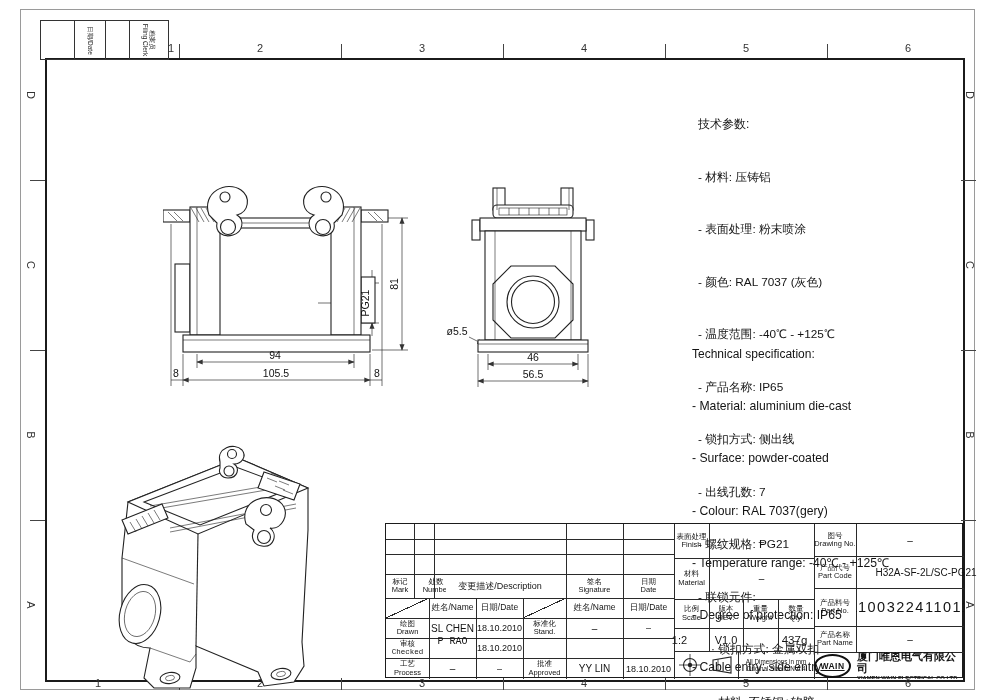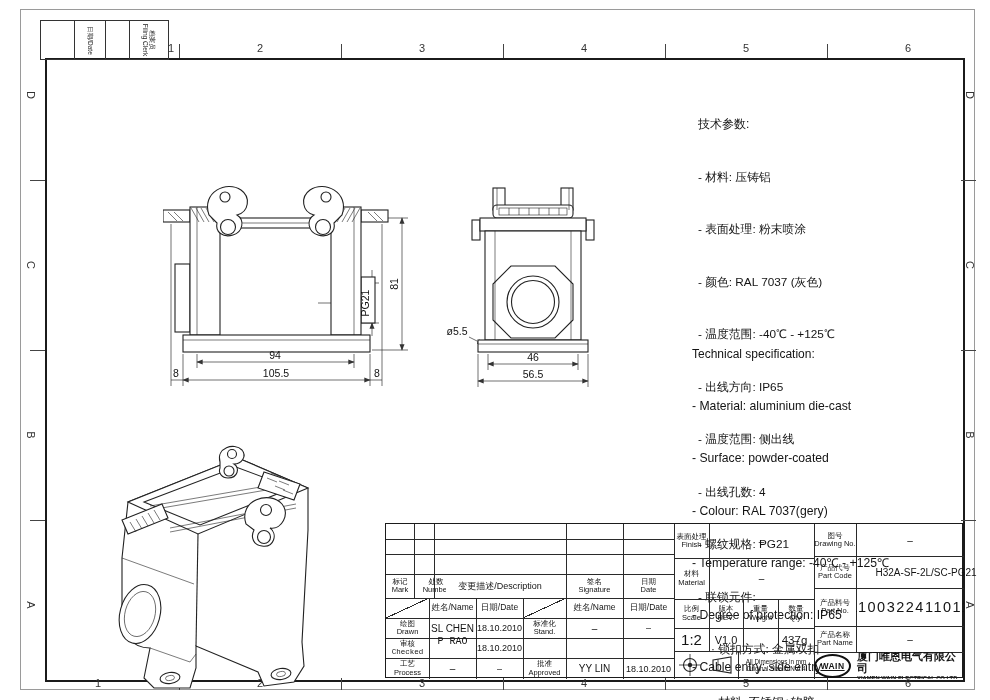--- a/index.html
+++ b/index.html
@@ -95,23 +95,23 @@
 Filing Clerk</span>
     </div>
   </div>
 
   <div class="abs spec cnspec" style="left:698px;top:80px;">
     <div class="t">技术参数:</div>
     <div>- 材料: 压铸铝</div>
     <div>- 表面处理: 粉末喷涂</div>
     <div>- 颜色: RAL 7037 (灰色)</div>
     <div>- 温度范围: -40℃ - +125℃</div>
-    <div>- 出线方向: IP65</div>
-    <div>- 温度范围: 侧出线</div>
-    <div>- 出线孔数: 4</div>
+    <div>- 产品名称: IP65</div>
+    <div>- 锁扣方式: 侧出线</div>
+    <div>- 出线孔数: 7</div>
     <div>- 螺纹规格: PG21</div>
     <div>- 联锁元件:</div>
     <div>    · 锁扣方式: 金属双扣</div>
     <div>    · 材料: 不锈钢+软胶</div>
     
   </div>
 
   <div class="abs spec enspec" style="left:692px;top:310px;">
     <div class="t">Technical specification:</div>
     <div>- Material: aluminium die-cast</div>
@@ -357,21 +357,21 @@
 Material</div>
     <div class="cell val" style="left:323px;top:34px;width:105px;height:41px;">–</div>
     <div class="cell l2" style="left:288px;top:75px;width:35px;height:29px;">比例
 Scale</div>
     <div class="cell l2" style="left:323px;top:75px;width:34px;height:29px;">版本
 REV.</div>
     <div class="cell l2" style="left:357px;top:75px;width:35px;height:29px;">重量
 Weight</div>
     <div class="cell l2" style="left:392px;top:75px;width:36px;height:29px;">数量
 Qty.</div>
-    <div class="cell" style="left:288px;top:104px;width:35px;height:23px;font-size:15px;">1:2</div>
+    <div class="cell" style="left:276px;top:104px;width:35px;height:23px;font-size:11px;">1:2</div>
     <div class="cell" style="left:323px;top:104px;width:34px;height:23px;font-size:11px;">V1.0</div>
     <div class="cell" style="left:357px;top:104px;width:35px;height:23px;font-size:11.5px;padding-left:34px;">437g</div>
     <div class="cell" style="left:392px;top:104px;width:36px;height:23px;font-size:11px;">–</div>
     <div class="cell" style="left:288px;top:127px;width:64px;height:28px;gap:8px;">
       <svg width="24" height="24" viewBox="0 0 24 24">
         <circle cx="12" cy="12" r="6.5" fill="none" stroke="#222" stroke-width="1.1"></circle>
         <circle cx="12" cy="12" r="2.2" fill="#222"></circle>
         <path d="M1,12 H23 M12,1 V23" stroke="#222" stroke-width="0.8"></path>
       </svg>
       <svg width="24" height="20" viewBox="0 0 24 20">

